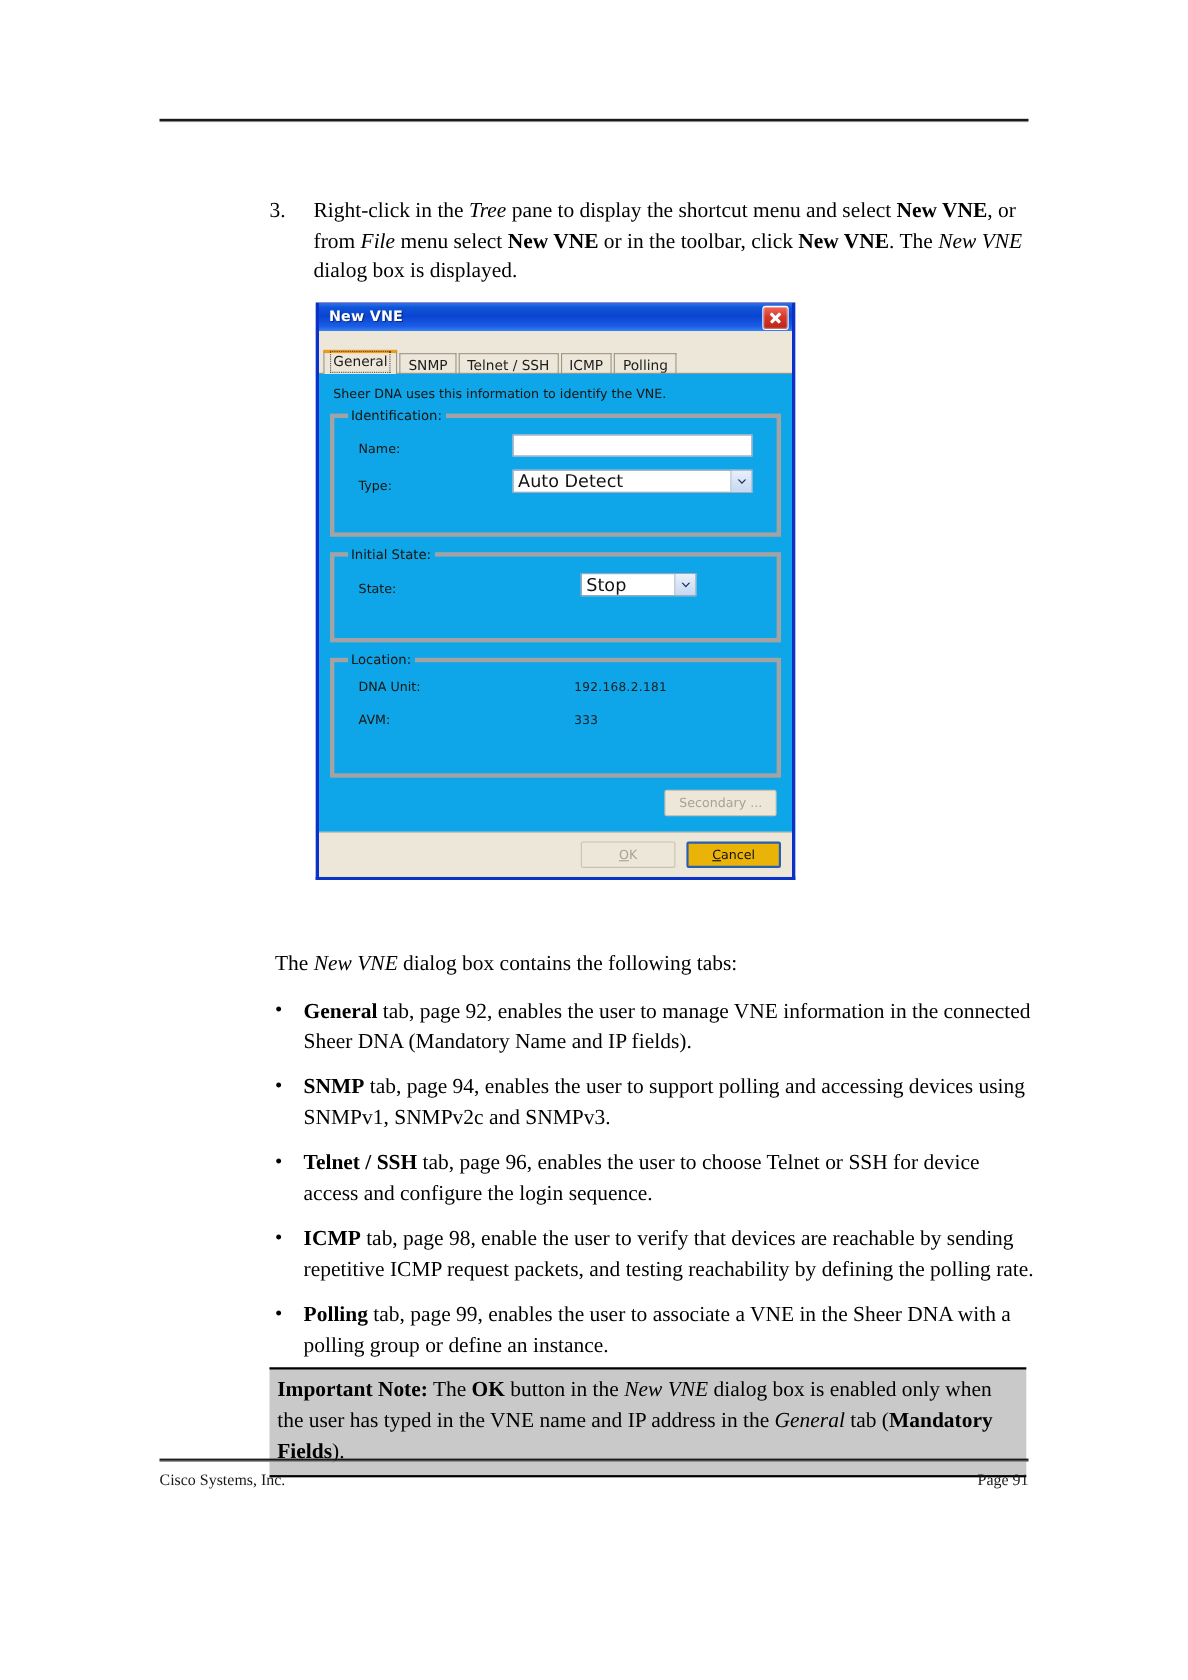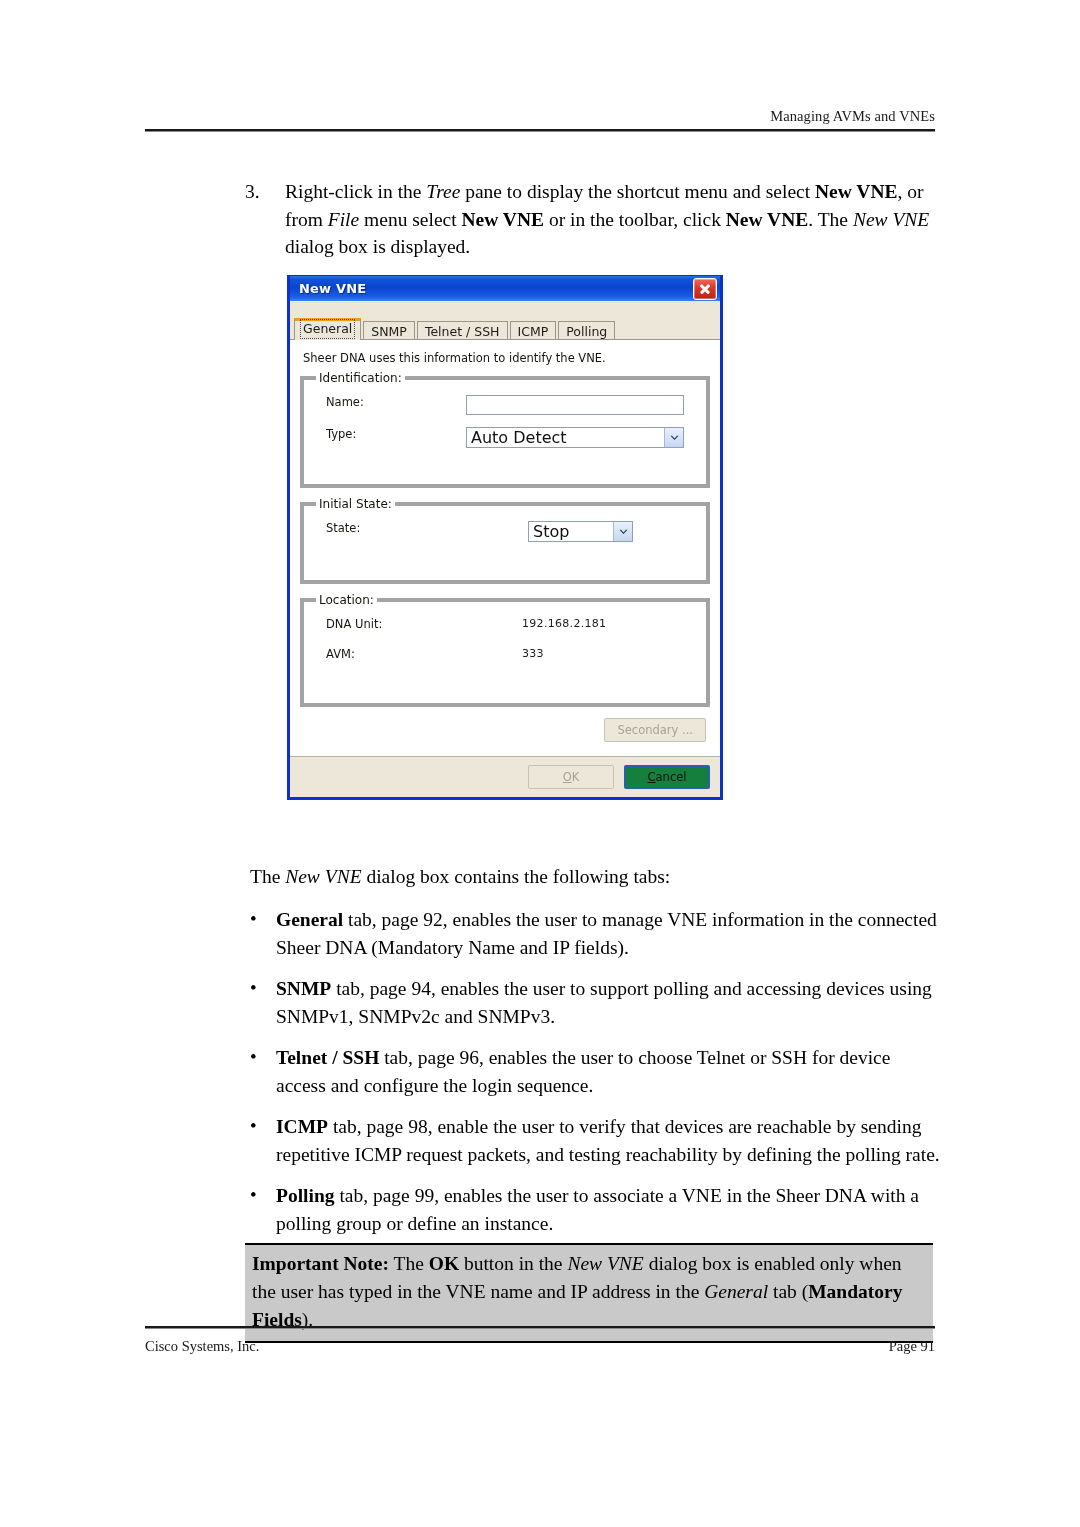--- a/index.html
+++ b/index.html
@@ -158,21 +158,21 @@
     outline: 1px dotted #4a4a4a;
     outline-offset: 1px;
     display: inline-block;
     padding: 0 1px;
   }
 
   .tabpanel {
     border-top: 1px solid #9c9689;
     margin-top: -1px;
     padding: 8px 10px 8px 10px;
-    background: #ffffff;
+    background: #0ea5e9;
     position: relative;
     z-index: 1;
   }
   .panel-desc {
     font-size: 11.5px;
     color: #16160f;
     margin: 3px 0 6px 3px;
   }
 
   
@@ -183,21 +183,21 @@
     background: transparent;
   }
   fieldset.group legend {
     font-size: 12px;
     color: #16160f;
     padding: 0 3px;
     margin-left: 2px;
   }
   .row {
     display: flex;
-    align-items: flex-start;
+    align-items: flex-end;
     margin-bottom: 12px;
   }
   .row:last-child { margin-bottom: 0; }
   .row-label {
     font-size: 11.5px;
     color: #16160f;
     width: 152px;
     flex: none;
     padding-left: 12px;
     box-sizing: border-box;
@@ -298,21 +298,21 @@
     text-align: center;
     box-sizing: border-box;
   }
   .btn.disabled {
     color: #a8a294;
     border-color: #c8c2b3;
     cursor: default;
   }
   .btn.default {
     border: 2px solid #2a5fae;
-    background: #15803d;
+    background: #eab308;
     color: #111;
     padding: 3px 11px;
   }
   .btn u { text-decoration: underline; }
 
   .dialog-footer {
     border-top: 1px solid #b9b2a3;
     display: flex;
     justify-content: flex-end;
     gap: 10px;
@@ -383,21 +383,20 @@
     font-size: 14.5px;
     color: #1a1a1a;
   }
 </style>
 </head>
 <body>
 
 <div class="page">
 
   <div class="header-area">
-    <div class="header-text">Managing AVMs and VNEs</div>
     <div class="rule-top"></div>
   </div>
 
   <div class="step">
     <span class="step-num">3.</span>
     <div class="step-body"><span>Right-click in the </span><i>Tree</i><span> pane to display the shortcut menu and select </span><b>New VNE</b><span>, or from </span><i>File</i><span> menu select </span><b>New VNE</b><span> or in the toolbar, click </span><b>New VNE</b><span>. The </span><i>New VNE</i><span> dialog box is displayed.</span></div>
   </div>
 
   <div class="dialog">
 

